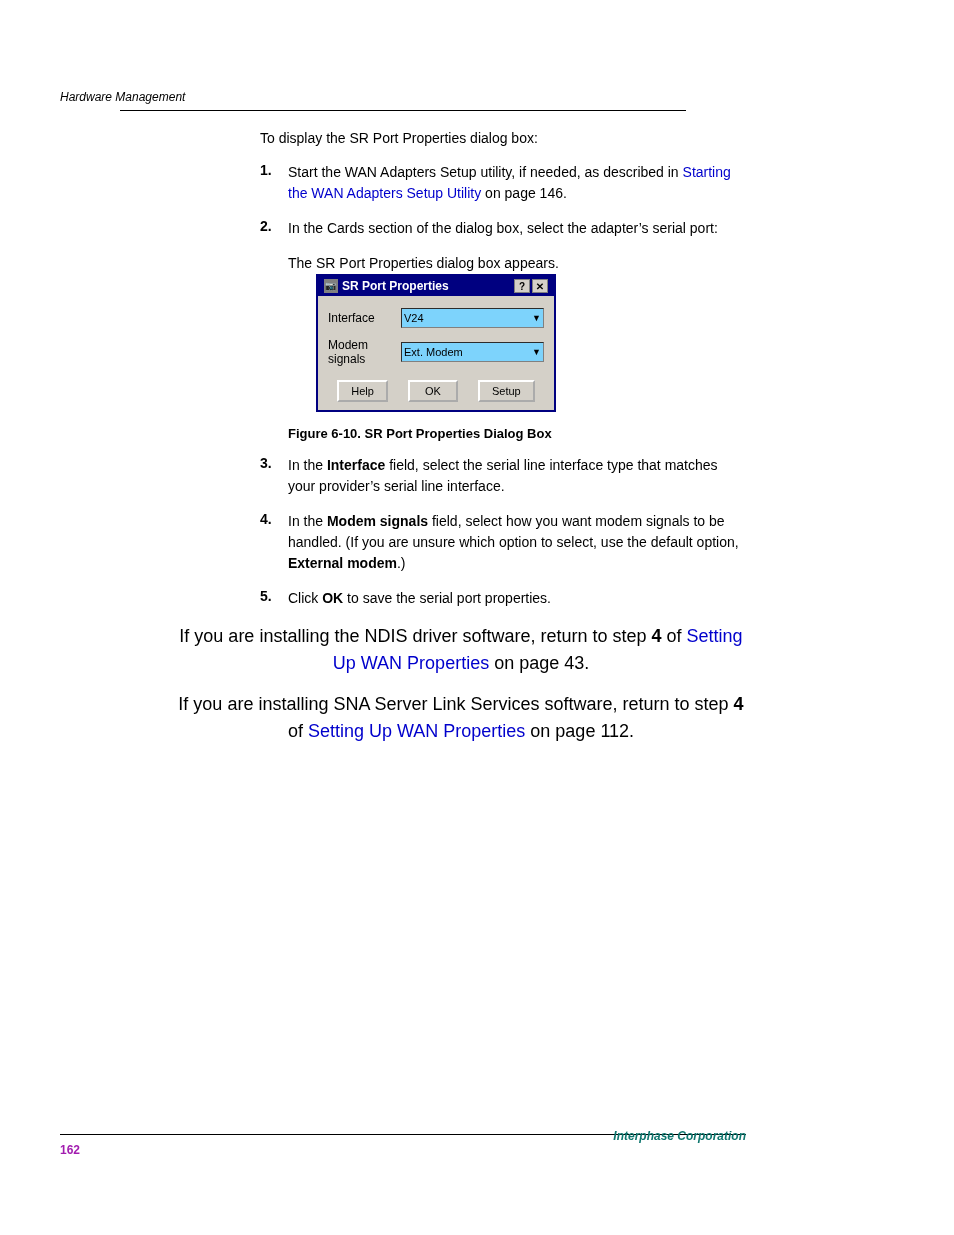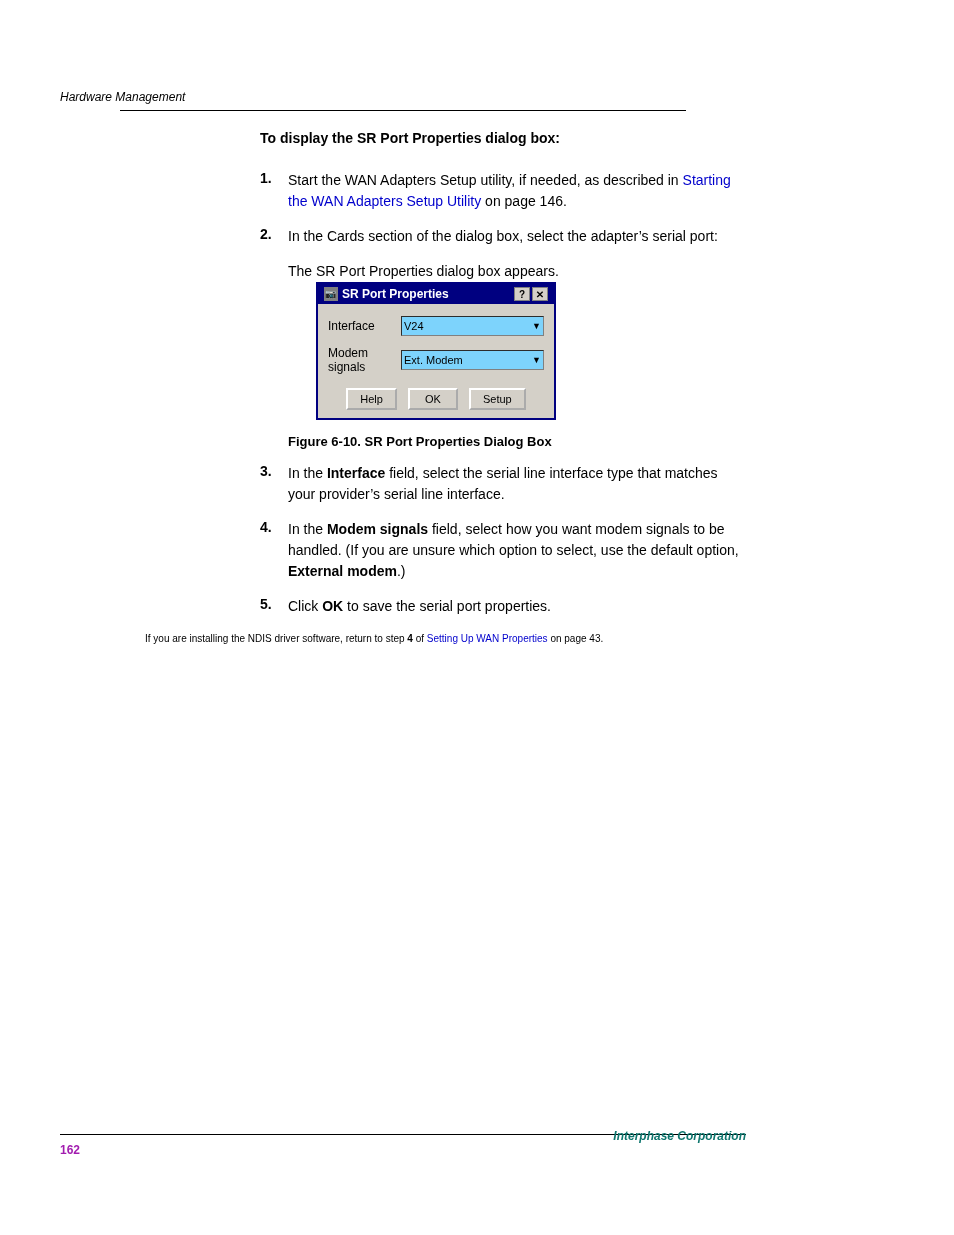--- a/index.html
+++ b/index.html
@@ -73,23 +73,22 @@
     .content {
       position: absolute;
       top: 130px;
       left: 60px;
       right: 60px;
       bottom: 110px;
     }
 
     .intro-text {
       font-size: 14px;
-      margin-bottom: 24px;
+      margin-bottom: 16px;
       margin-left: 200px;
-      font-weight: bold;
     }
 
     .steps-container {
       margin-left: 200px;
     }
 
     .step {
       margin-bottom: 14px;
       display: flex;
       align-items: flex-start;
@@ -214,21 +213,21 @@
     }
 
     .dialog-select-arrow {
       font-size: 9px;
       color: #000;
     }
 
     .dialog-buttons {
       display: flex;
       justify-content: center;
-      gap: 11px;
+      gap: 20px;
       margin-top: 6px;
       padding-top: 4px;
     }
 
     .dialog-btn {
       background: #d4d0c8;
       border: 2px outset #ffffff;
       padding: 3px 12px;
       font-size: 11px;
       cursor: pointer;
@@ -238,24 +237,25 @@
 
     .figure-caption {
       margin-left: 28px;
       font-size: 13px;
       font-weight: bold;
       margin-bottom: 14px;
       margin-top: 4px;
     }
 
     .para-text {
-      margin-left: 85px;
-      font-size: 10px;
+      margin-left: 116px;
+      font-size: 18px;
       line-height: 1.5;
       margin-bottom: 14px;
+      text-align: center;
     }
 
     bold-text, b {
       font-weight: bold;
     }
   </style>
 </head>
 <body>
 
 <div class="page">
@@ -345,16 +345,21 @@
       </div>
 
     </div>
 
     <p class="para-text">
       If you are installing the NDIS driver software, return to step <b>4</b> of
       <a class="link-text" href="#">Setting Up WAN Properties</a>
       on page 43.
     </p>
 
+    <p class="para-text">
+      If you are installing SNA Server Link Services software, return to step <b>4</b> of
+      <a class="link-text" href="#">Setting Up WAN Properties</a>
+      on page 112.
+    </p>
 
   </div>
 
 </div>
 
 </body></html>

